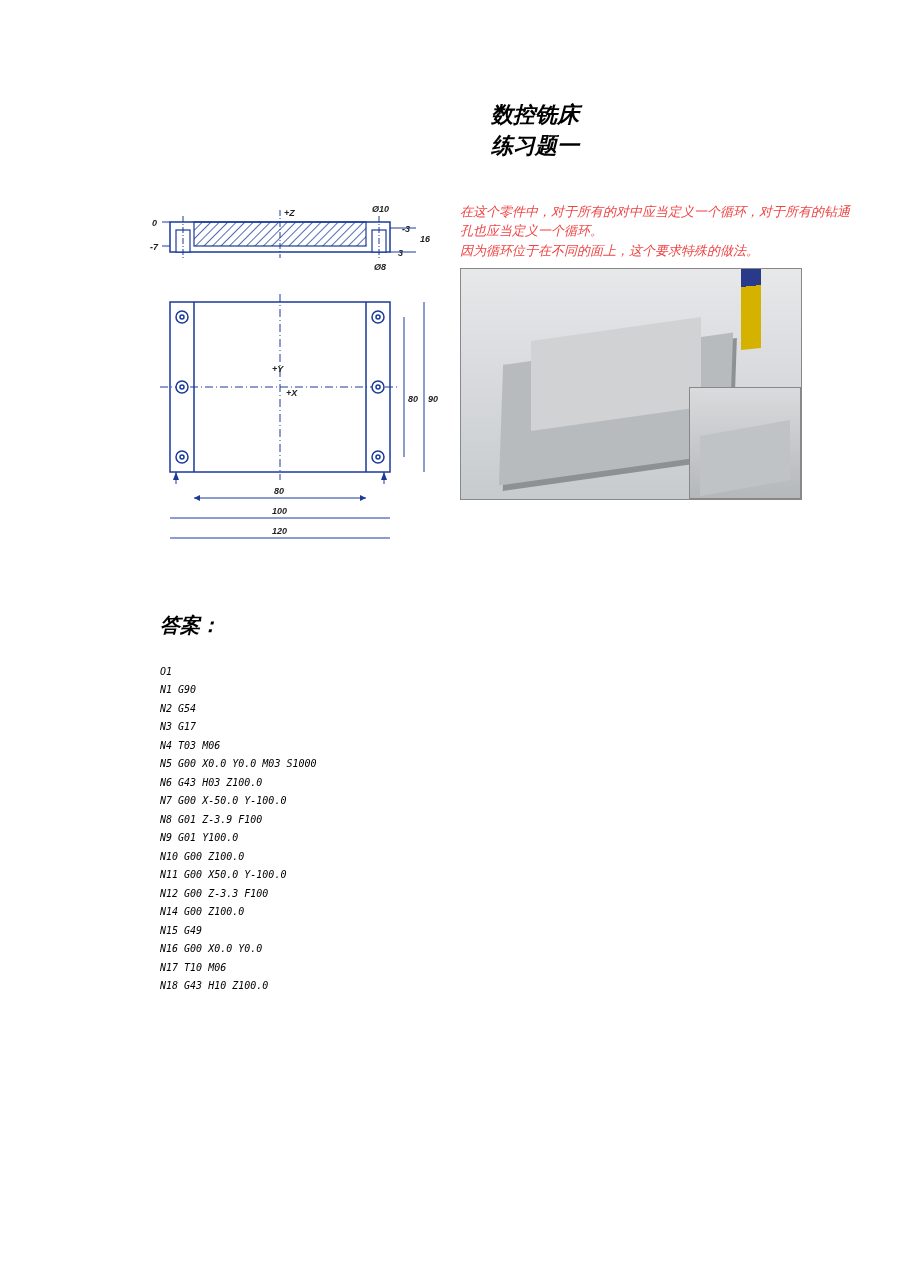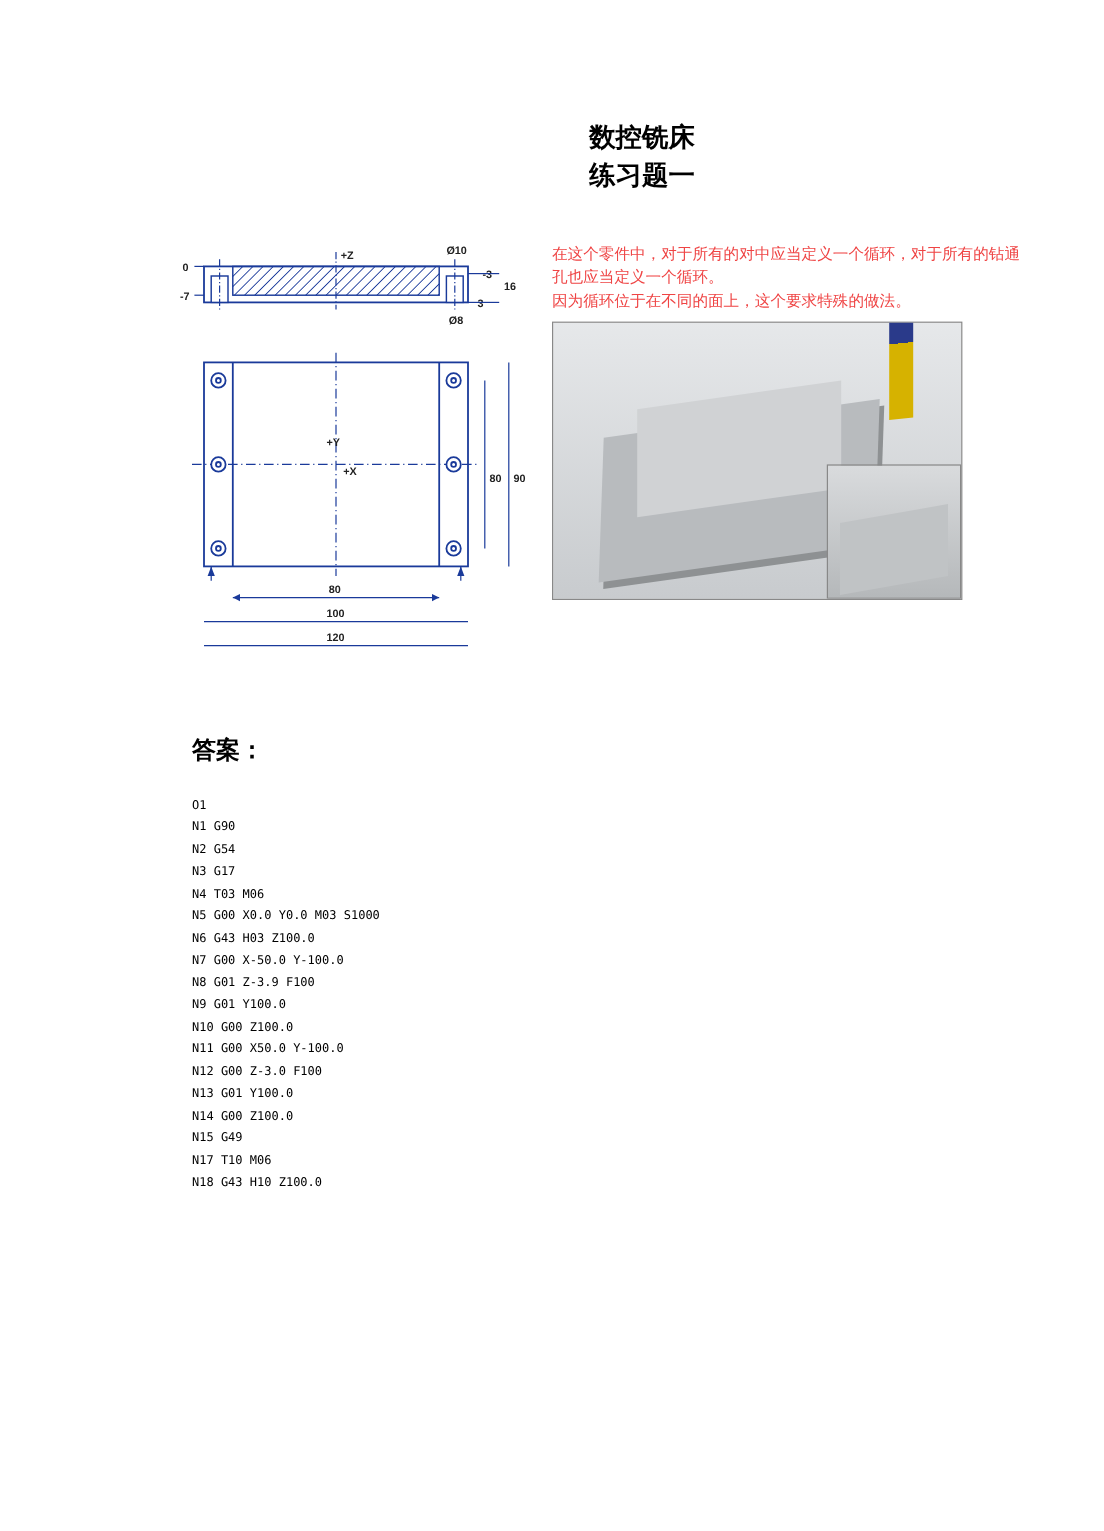--- a/index.html
+++ b/index.html
@@ -5,20 +5,21 @@
   body {
     margin: 0;
     padding: 0;
     background: #ffffff;
     font-family: "SimSun", "宋体", serif;
     width: 920px;
   }
   .page {
     padding: 100px 60px 60px 160px;
     color: #000;
+    font-style: italic;
   }
   .title-block {
     text-align: center;
     margin-left: 50px;
     margin-bottom: 40px;
   }
   .title-line {
     font-size: 22px;
     font-weight: bold;
     line-height: 1.4;
@@ -233,21 +234,21 @@
       <div class="code-line">N2 G54</div>
       <div class="code-line">N3 G17</div>
       <div class="code-line">N4 T03 M06</div>
       <div class="code-line">N5 G00 X0.0 Y0.0 M03 S1000</div>
       <div class="code-line">N6 G43 H03 Z100.0</div>
       <div class="code-line">N7 G00 X-50.0 Y-100.0</div>
       <div class="code-line">N8 G01 Z-3.9 F100</div>
       <div class="code-line">N9 G01 Y100.0</div>
       <div class="code-line">N10 G00 Z100.0</div>
       <div class="code-line">N11 G00 X50.0 Y-100.0</div>
-      <div class="code-line">N12 G00 Z-3.0 F100</div>
-      <div class="code-line">N13 G01 Y100.0</div>
+      <div class="code-line">N12 G00 Z-3.3 F100</div>
       <div class="code-line">N14 G00 Z100.0</div>
       <div class="code-line">N15 G49</div>
+      <div class="code-line">N16 G00 X0.0 Y0.0</div>
       <div class="code-line">N17 T10 M06</div>
       <div class="code-line">N18 G43 H10 Z100.0</div>
     </div>
 
 </div>
 
 </body></html>

